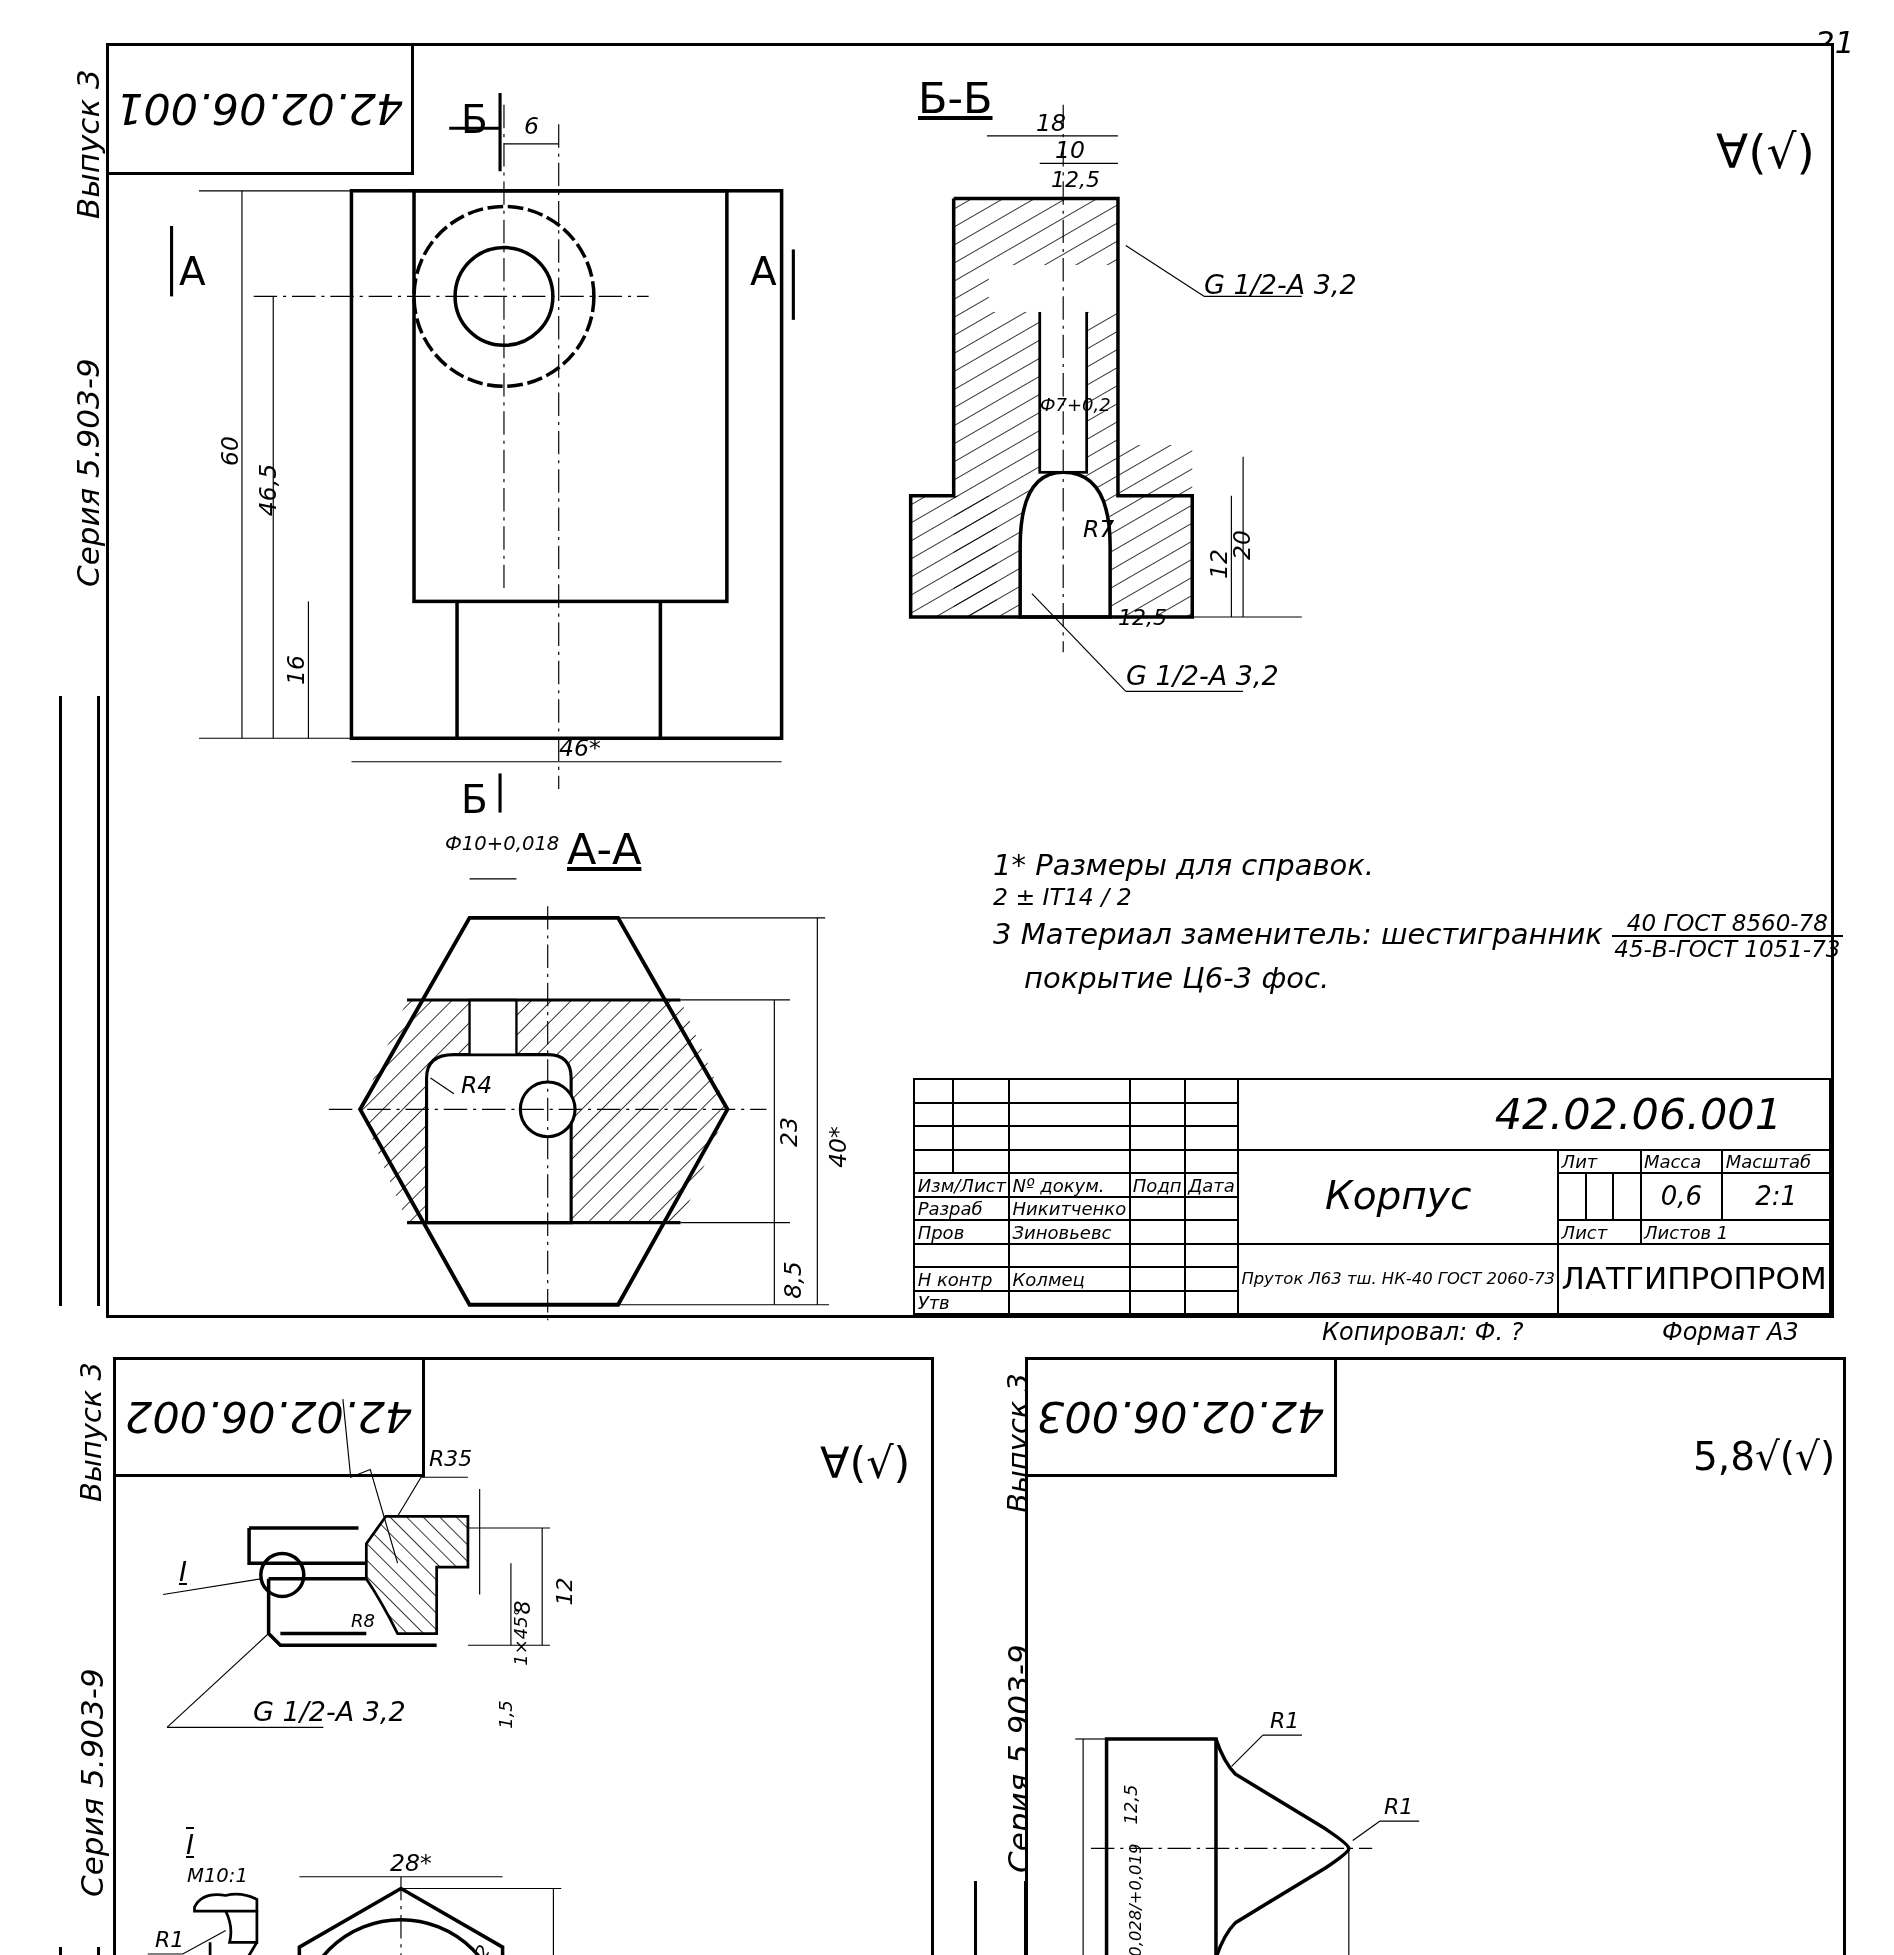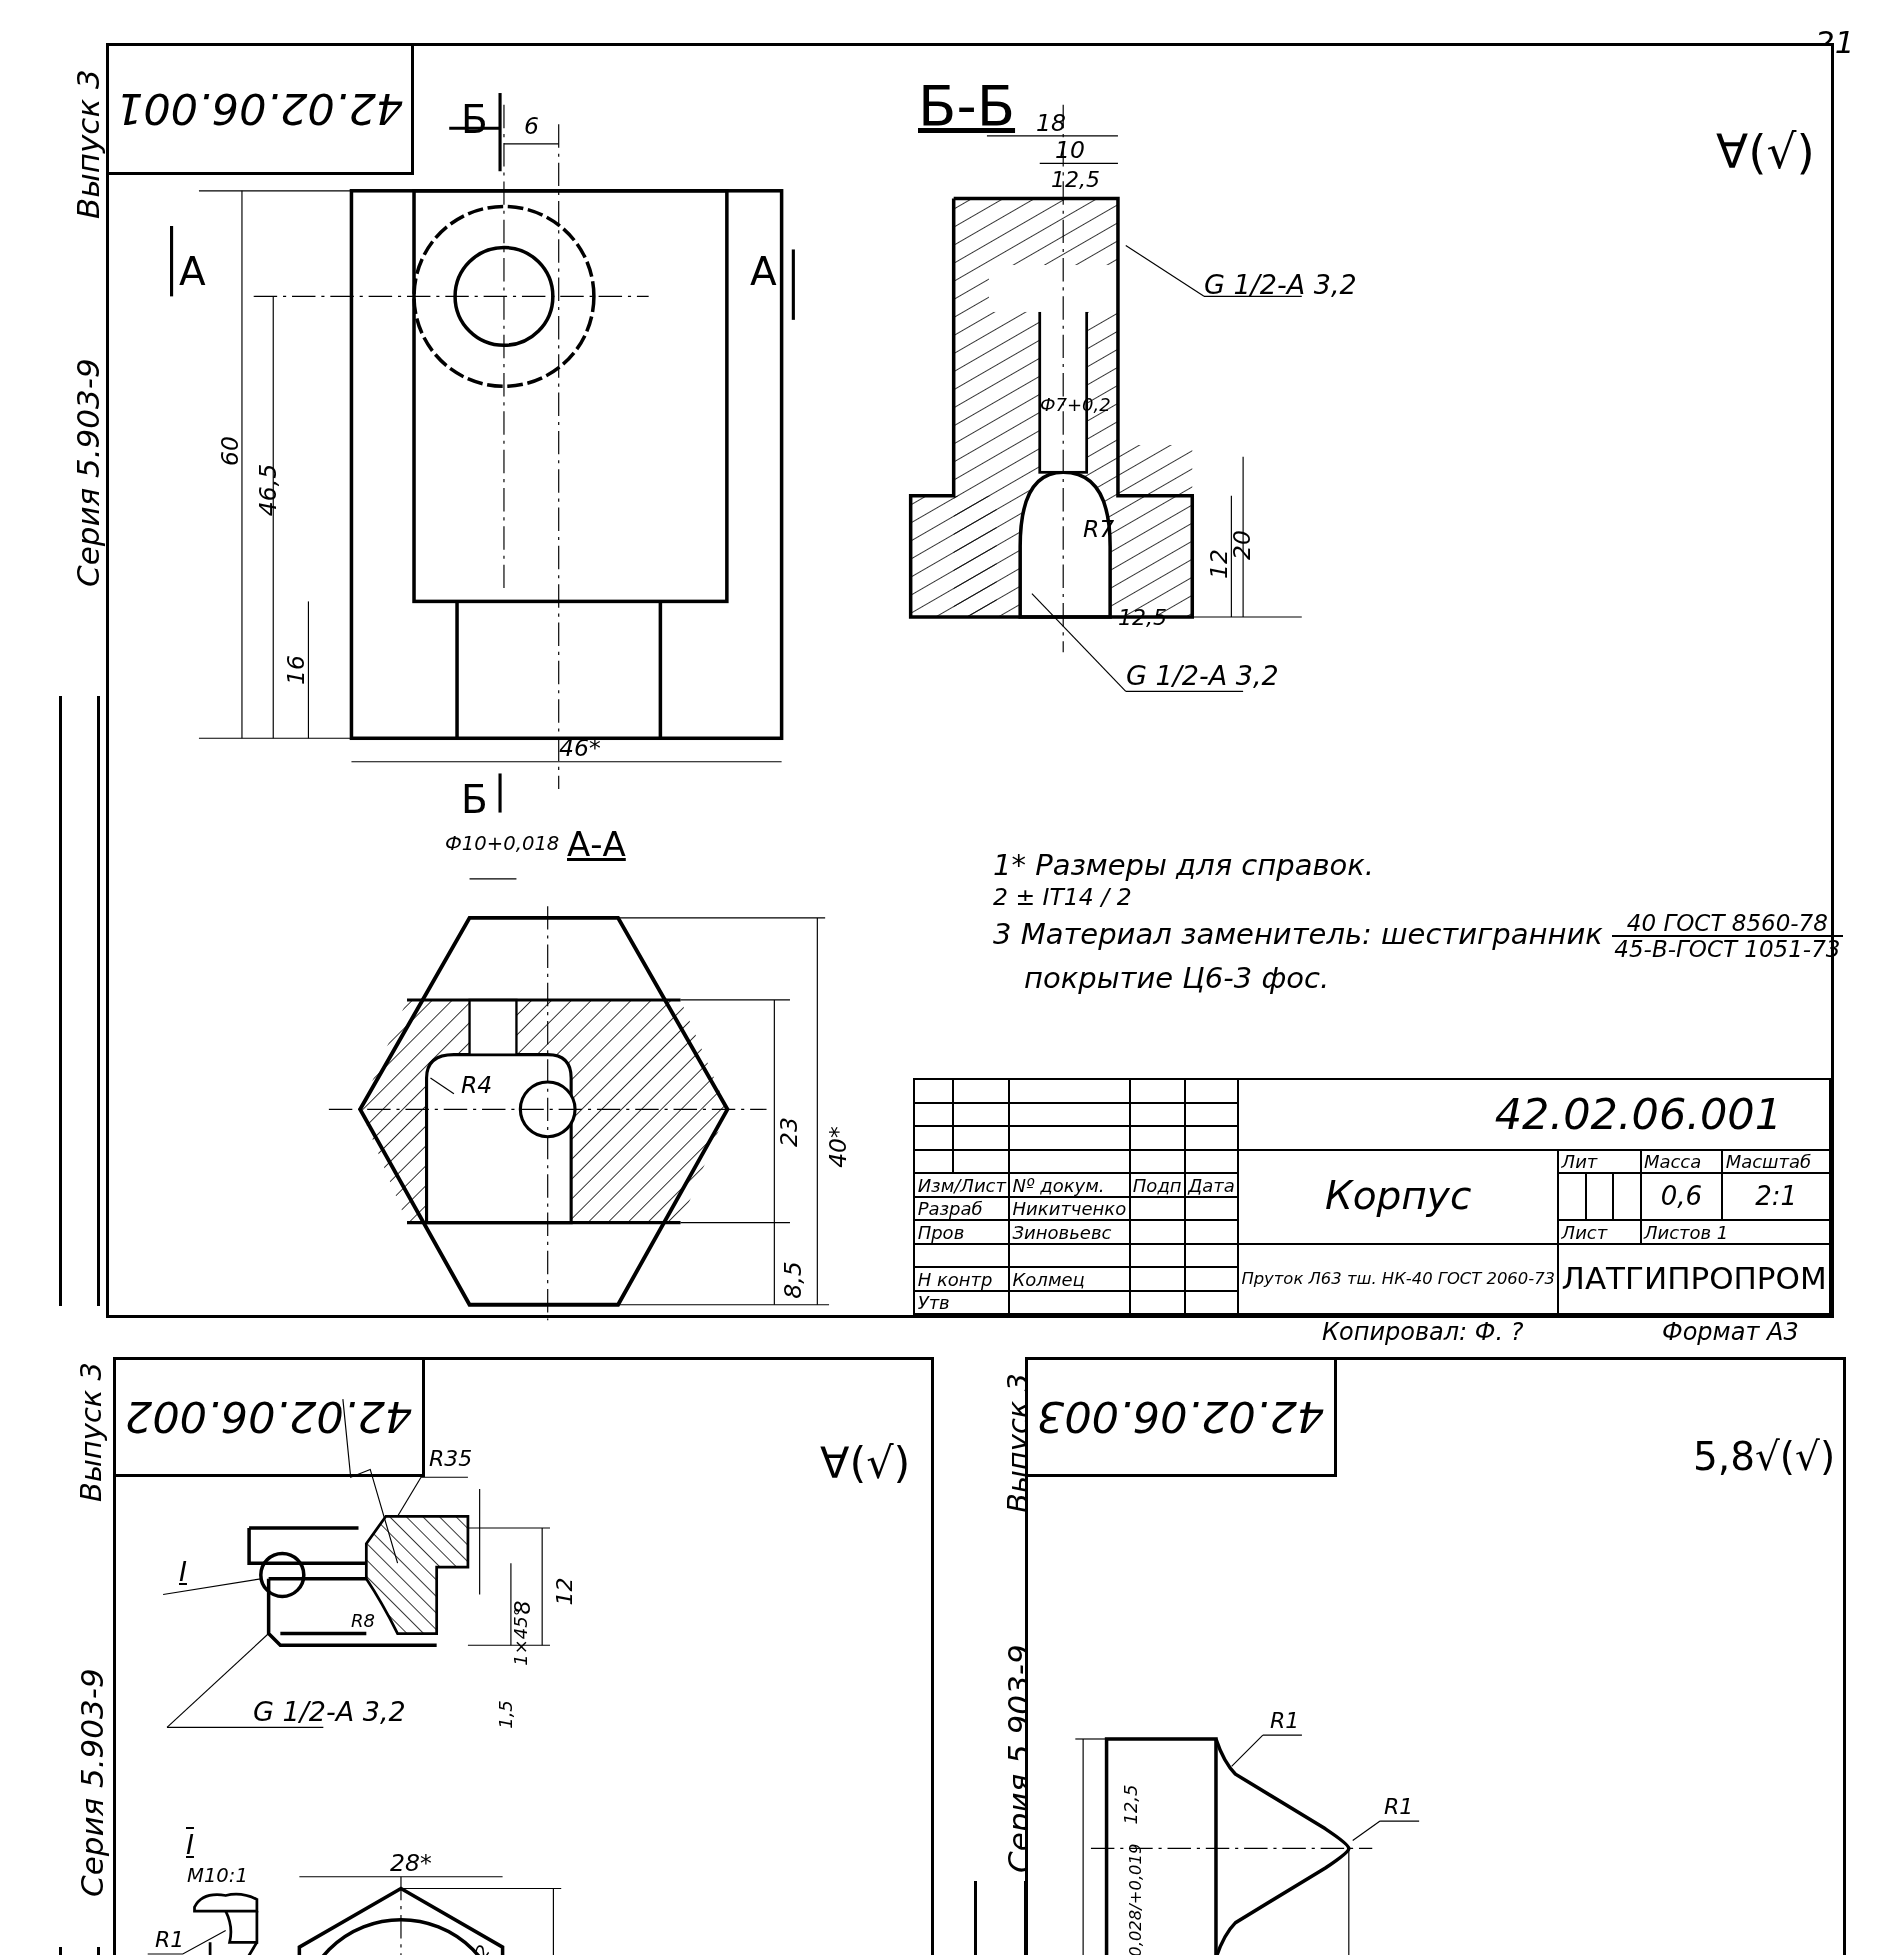--- a/index.html
+++ b/index.html
@@ -65,21 +65,21 @@
   <div class="t" style="left:352px;top:51px;font-size:39px;font-style:normal;">Б</div>
   <div class="t" style="left:352px;top:731px;font-size:39px;font-style:normal;">Б</div>
   <div class="t" style="left:70px;top:203px;font-size:39px;font-style:normal;">А</div>
   <div class="t" style="left:641px;top:203px;font-size:39px;font-style:normal;">А</div>
   <div class="t" style="left:415px;top:66px;font-size:23.5px;">6</div>
   <div class="t" style="left:106px;top:391px;font-size:23.5px;transform:rotate(-90deg);">60</div>
   <div class="t" style="left:133px;top:430px;font-size:23.5px;transform:rotate(-90deg);">46,5</div>
   <div class="t" style="left:172px;top:610px;font-size:23.5px;transform:rotate(-90deg);">16</div>
   <div class="t" style="left:450px;top:688px;font-size:23.5px;">46*</div>
 
-  <div class="t" style="left:809px;top:27px;font-size:56px;font-style:normal;text-decoration:underline;">Б-Б</div>
+  <div class="t" style="left:809px;top:27px;font-size:43px;font-style:normal;text-decoration:underline;">Б-Б</div>
   <svg width="626" height="704" style="left:782px;top:0;" viewBox="0 0 1600 1800">
     <defs>
       <pattern id="hatch" width="40" height="40" patternUnits="userSpaceOnUse" patternTransform="rotate(60)">
         <line x1="0" y1="0" x2="0" y2="40" stroke="#000" stroke-width="4"></line>
       </pattern>
     </defs>
     <path d="M160 390 L580 390 L580 1020 L770 1020 L770 1460 L160 1460 L160 1020 L160 390 Z" fill="url(#hatch)" stroke="none"></path>
     <path d="M50 1150 L270 1150 L270 1460 L50 1460 Z" fill="url(#hatch)"></path>
     <path d="M330 1280 Q330 1090 440 1090 Q560 1090 560 1280 L560 1460 L330 1460 Z" fill="#fff" stroke="#000" stroke-width="9"></path>
     <rect x="380" y="640" width="120" height="450" fill="#fff" stroke="#000" stroke-width="7"></rect>
@@ -104,21 +104,21 @@
   <div class="t" style="left:946px;top:90px;font-size:23.5px;">10</div>
   <div class="t" style="left:942px;top:121px;font-size:22px;">12,5</div>
   <div class="t" style="left:1095px;top:223px;font-size:27px;">G 1/2-A 3,2</div>
   <div class="t" style="left:931px;top:348px;font-size:18px;">Ф7+0,2</div>
   <div class="t" style="left:974px;top:469px;font-size:23.5px;">R7</div>
   <div class="t" style="left:1095px;top:504px;font-size:23.5px;transform:rotate(-90deg);">12</div>
   <div class="t" style="left:1118px;top:485px;font-size:23.5px;transform:rotate(-90deg);">20</div>
   <div class="t" style="left:1009px;top:559px;font-size:22px;">12,5</div>
   <div class="t" style="left:1017px;top:614px;font-size:27px;">G 1/2-A 3,2</div>
 
-  <div class="t" style="left:458px;top:778px;font-size:34px;font-style:normal;text-decoration:underline;">А-А</div>
+  <div class="t" style="left:458px;top:778px;font-size:43px;font-style:normal;text-decoration:underline;">А-А</div>
   <div class="t" style="left:336px;top:786px;font-size:19.6px;">Ф10+0,018</div>
   <svg width="587" height="508" style="left:196px;top:782px;" viewBox="0 0 1500 1300">
     <defs>
       <pattern id="hatch2" width="36" height="36" patternUnits="userSpaceOnUse" patternTransform="rotate(45)">
         <line x1="0" y1="0" x2="0" y2="36" stroke="#000" stroke-width="4"></line>
       </pattern>
     </defs>
     <polygon points="420,230 800,230 1080,720 800,1220 420,1220 140,720" fill="#fff" stroke="#000" stroke-width="10"></polygon>
     <polygon points="260,440 960,440 1080,720 960,1010 260,1010 140,720" fill="url(#hatch2)" stroke="none"></polygon>
     <path d="M310 1010 L310 640 Q310 580 380 580 L620 580 Q680 580 680 640 L680 1010 Z" fill="#fff" stroke="#000" stroke-width="8"></path>

